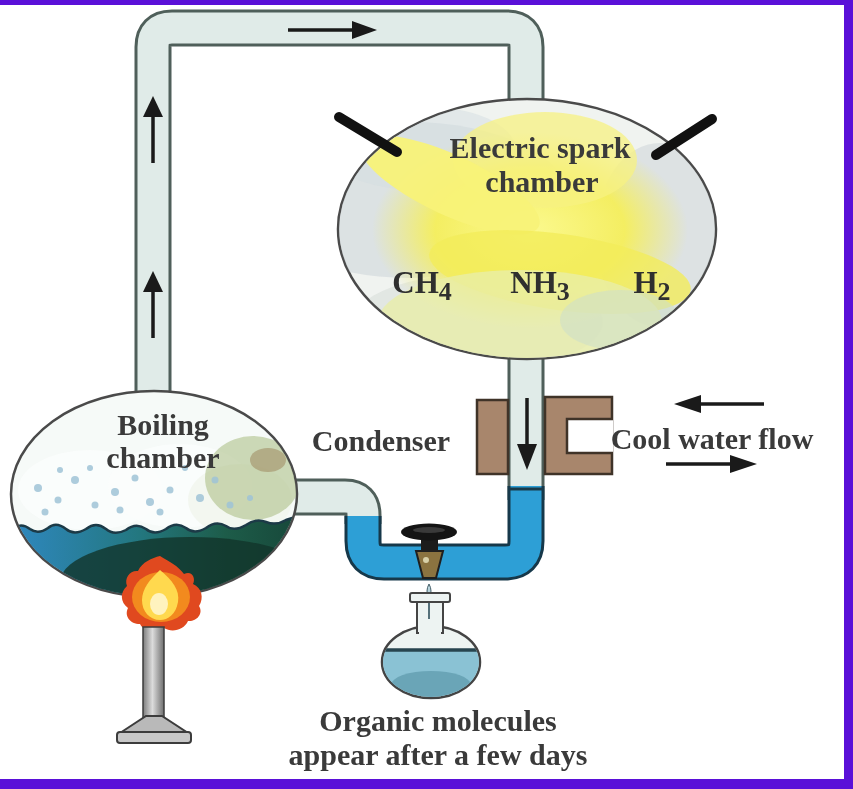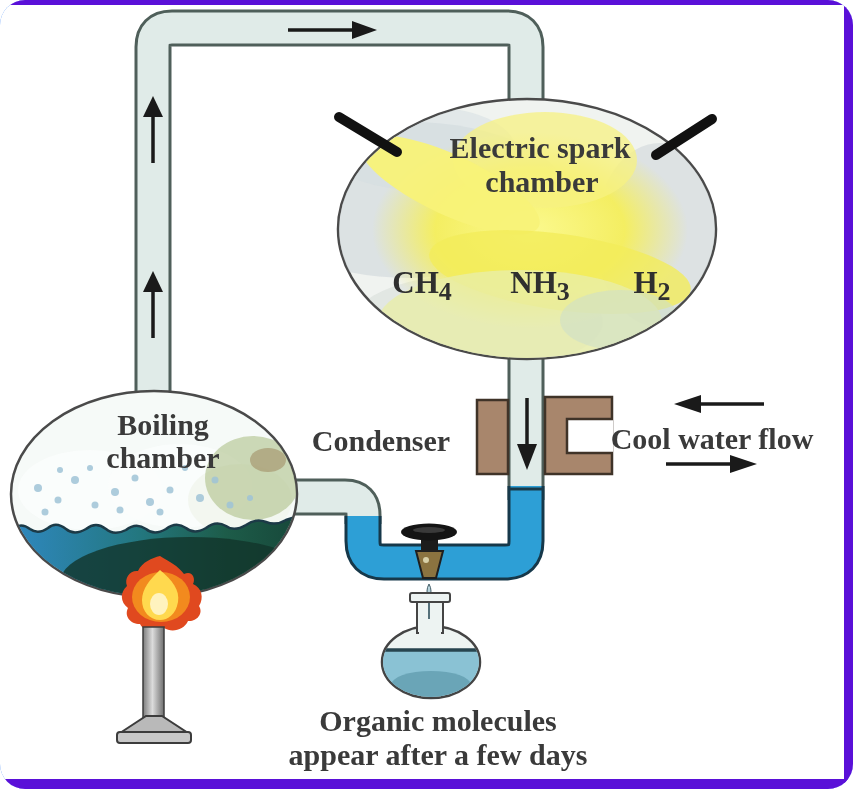--- a/index.html
+++ b/index.html
@@ -1,17 +1,17 @@
 <!DOCTYPE html>
 <html><head>
 <meta charset="utf-8">
 <style>
   html,body{margin:0;padding:0;background:#ffffff;}
   #stage{position:relative;width:853px;height:789px;background:#3b82f6;overflow:hidden;
-         font-family:"Liberation Serif", serif;border-radius:25px;}
+         font-family:"Liberation Serif", serif;}
   #stage svg{position:absolute;left:0;top:0;}
   text{fill:#3a3a3a;font-family:"Liberation Serif", serif;font-weight:bold;}
   .lbl{font-size:30px;}
   .gas{font-size:31px;fill:#2f2f2f;}
   .sub{font-size:26px;}
 </style>
 </head>
 <body>
 
 <div id="stage">

